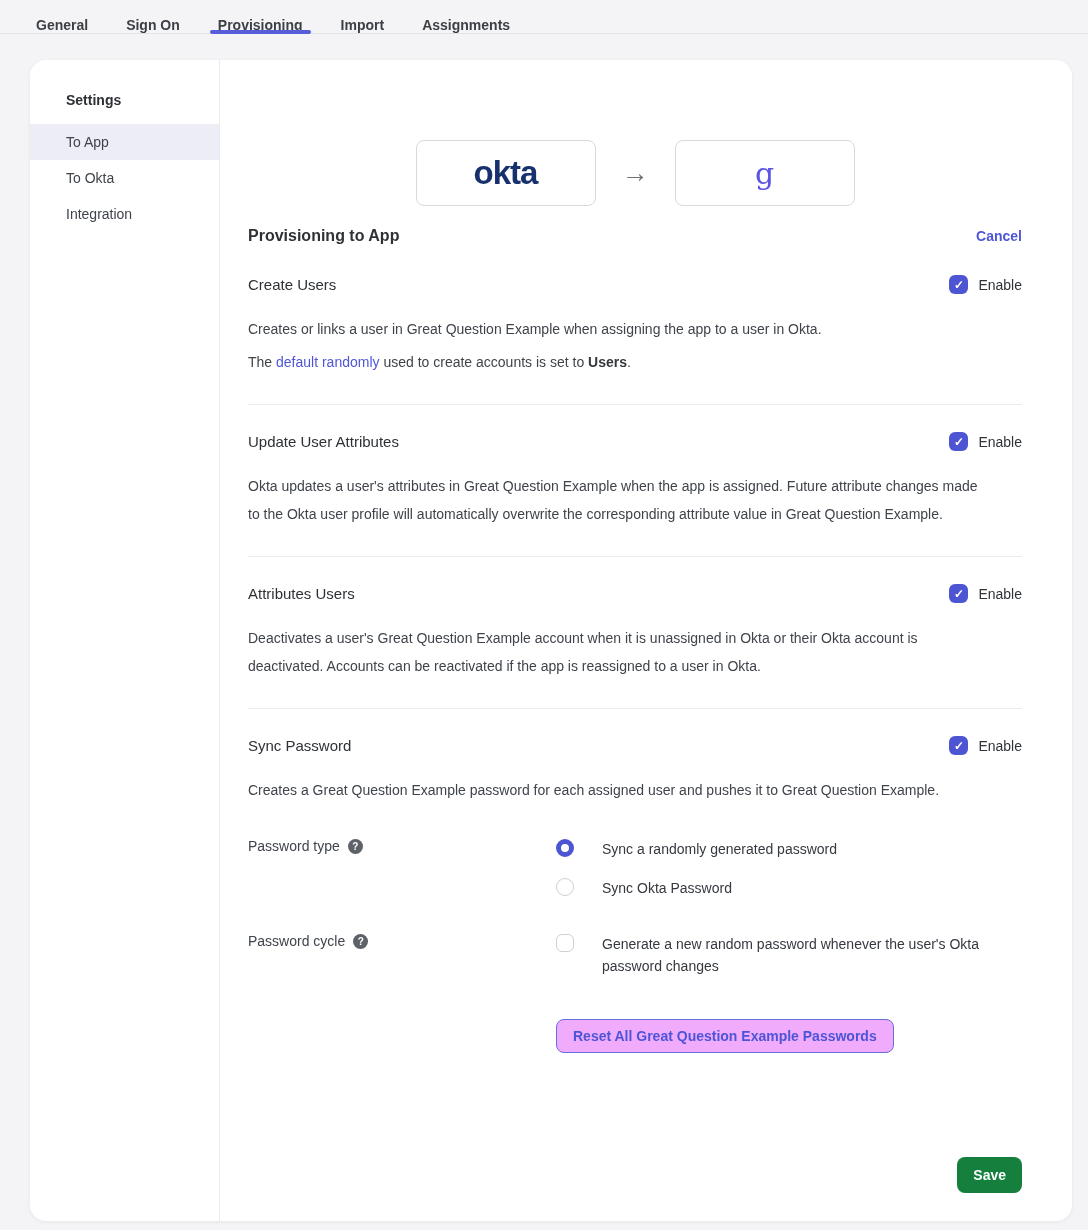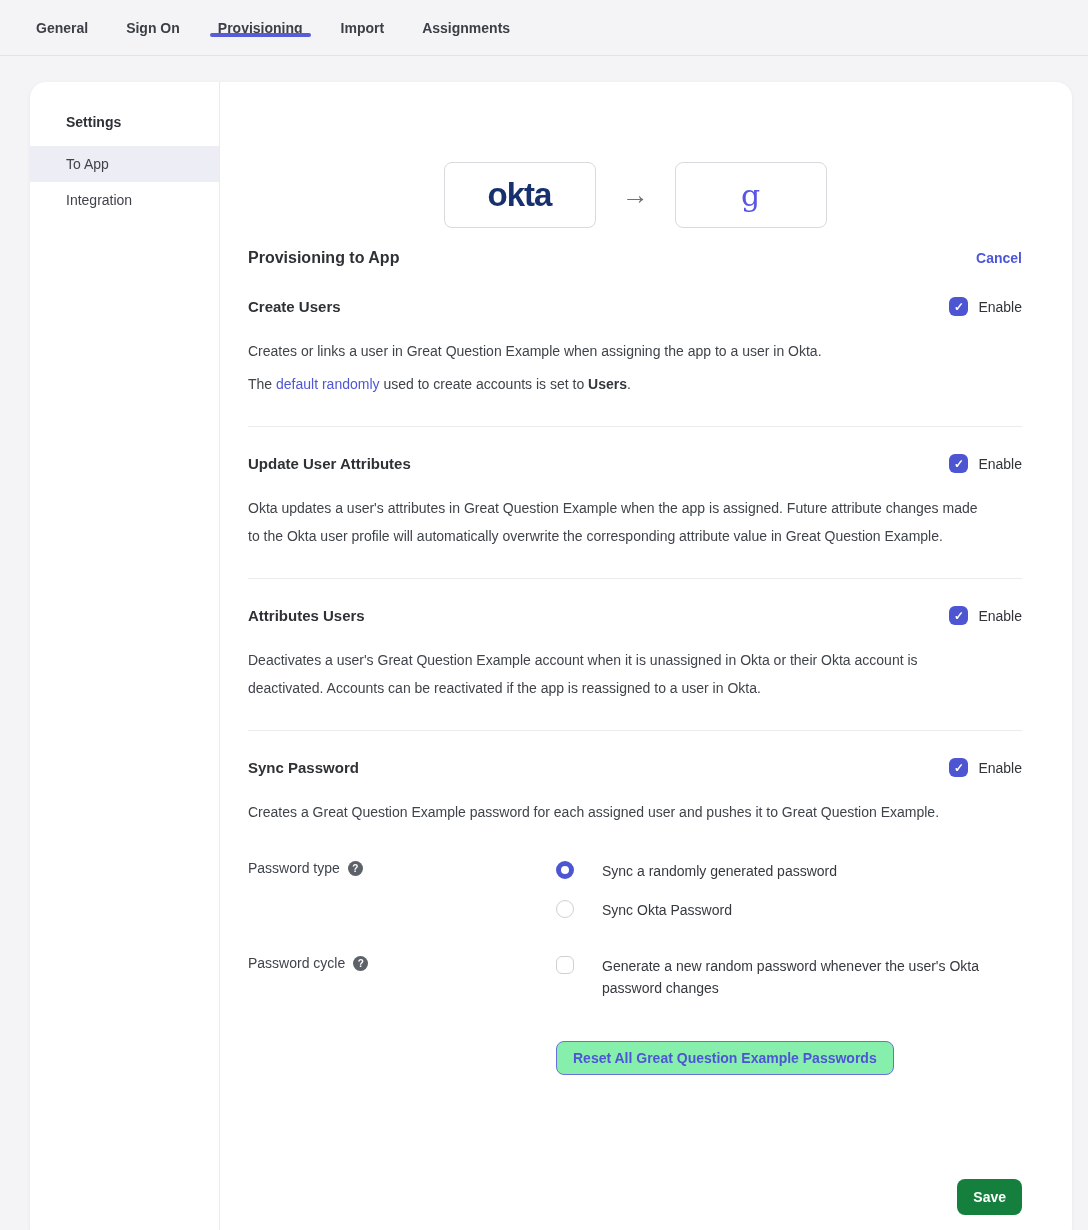--- a/index.html
+++ b/index.html
@@ -6,21 +6,21 @@
   html, body { margin: 0; padding: 0; }
   body {
     width: 1088px; height: 1230px; overflow: hidden;
     background: #f4f4f6;
     font-family: "Liberation Sans", sans-serif;
     color: #3f444b;
   }
 
   
   .tabbar {
-    display: flex; align-items: center; height: 56px;
+    display: flex; align-items: flex-end; height: 34px;
     padding-left: 36px; gap: 38px;
     border-bottom: 1px solid #e3e3e6;
   }
   .tab {
     display: flex; align-items: center; position: relative;
     font-size: 14px; font-weight: 700; color: #3c4046; cursor: pointer;
   }
   .tab.active::after {
     content: ""; position: absolute; left: -8px; right: -8px; bottom: -1px;
     height: 4px; border-radius: 3px; background: #575cd8;
@@ -40,36 +40,36 @@
   .sidebar { width: 190px; flex-shrink: 0; border-right: 1px solid #ebebee; padding-top: 26px; }
   .sidebar-header { font-size: 14px; font-weight: 700; color: #2d3035; padding: 6px 0 16px 36px; }
   .side-item { font-size: 14px; color: #3f434a; padding: 9px 0 9px 36px; cursor: pointer; line-height: 18px; }
   .side-item.selected { background: #ededf6; }
 
   
   .main { flex: 1; padding: 0 50px 0 28px; }
 
   .logo-row { display: flex; justify-content: center; align-items: center; gap: 26px; margin-top: 80px; }
   .logo-box {
-    width: 152px; height: 66px; background: #fff;
+    width: 180px; height: 66px; background: #fff;
     border: 1px solid #d9d9de; border-radius: 8px;
     display: flex; align-items: center; justify-content: center;
   }
   .okta-logo { font-size: 33px; font-weight: 700; color: #17306e; letter-spacing: -1px; }
   .g-logo { font-family: "DejaVu Serif", serif; font-size: 30px; color: #5b54e4; }
   .arrow-glyph { font-size: 27px; font-weight: 700; color: #707076; }
 
   .heading-row { display: flex; justify-content: space-between; align-items: center; margin-top: 18px; height: 24px; }
   .page-title { font-size: 16px; font-weight: 700; color: #2e3136; margin: 0; }
   .cancel-link { font-size: 14px; font-weight: 700; color: #4e56d6; cursor: pointer; text-decoration: none; }
 
   .section { padding: 27px 0 28px; }
   .section.bordered { border-top: 1px solid #ececef; }
   .section-head { display: flex; justify-content: space-between; align-items: center; margin-bottom: 21px; }
-  .section-title { font-size: 15px; font-weight: 700; color: #2e3136; }
+  .section-title { font-size: 15px; font-weight: 400; color: #2e3136; }
   .enable-wrap { display: flex; align-items: center; gap: 10px; font-size: 14px; color: #303439; }
   .checkbox {
     width: 19px; height: 19px; border-radius: 6px; background: #4d55d3;
     color: #fff; font-size: 12px; font-weight: 700;
     display: flex; align-items: center; justify-content: center; cursor: pointer;
   }
   .desc { font-size: 14px; line-height: 28px; color: #3f444b; margin: 0; max-width: 742px; }
   .desc + .desc { margin-top: 5px; }
   .inline-link { color: #4e56d6; cursor: pointer; text-decoration: none; }
   .bold { font-weight: 700; color: #33373d; }
@@ -84,21 +84,21 @@
   .control-col { display: flex; flex-direction: column; gap: 17px; }
   .option-row { display: flex; align-items: flex-start; gap: 28px; font-size: 14px; color: #35393f; line-height: 22px; max-width: 440px; }
   .radio { width: 18px; height: 18px; border-radius: 50%; background: #fff; flex-shrink: 0; margin-top: 1px; cursor: pointer; }
   .radio.selected { border: 5.5px solid #4d55d3; }
   .radio.unselected { border: 1.5px solid #cfd0d5; }
   .cb-empty { width: 18px; height: 18px; border-radius: 6px; border: 1.5px solid #cfd0d5; background: #fff; flex-shrink: 0; margin-top: 1px; cursor: pointer; }
 
   .reset-row { margin-left: 308px; margin-top: 42px; }
   .btn-reset {
     font-family: "Liberation Sans", sans-serif;
-    background: #86efac; border: 1px solid #696edb; color: #4d55d6;
+    background: #f0abfc; border: 1px solid #696edb; color: #4d55d6;
     font-size: 14px; font-weight: 700; padding: 8px 16px; border-radius: 8px; cursor: pointer;
   }
   .save-row { display: flex; justify-content: flex-end; margin-top: 104px; }
   .btn-save {
     font-family: "Liberation Sans", sans-serif;
     background: #15803d; border: none; color: #fff;
     font-size: 14px; font-weight: 700; padding: 10px 16px; border-radius: 8px; cursor: pointer;
   }
 </style>
 </head>
@@ -110,20 +110,21 @@
   <div class="tab active">Provisioning</div>
   <div class="tab">Import</div>
   <div class="tab">Assignments</div>
 </div>
 
 <div class="card">
 
   <aside class="sidebar">
     <div class="sidebar-header">Settings</div>
     <div class="side-item selected">To App</div>
+    <div class="side-item">To Okta</div>
     <div class="side-item">Integration</div>
   </aside>
 
   <main class="main">
 
     <div class="logo-row">
       <div class="logo-box">
         <span class="okta-logo">okta</span>
       </div>
       <span class="arrow-glyph">→</span>

